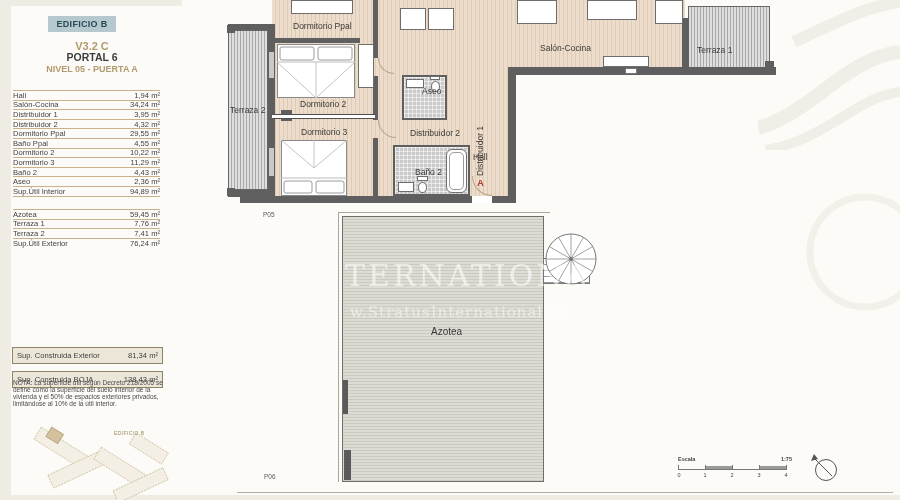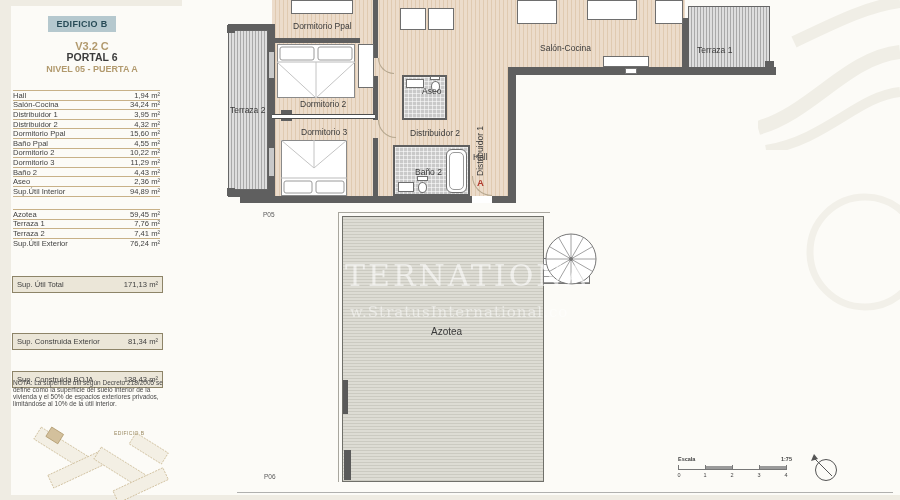--- a/index.html
+++ b/index.html
@@ -81,21 +81,21 @@
     <div class="trow">
         <span>Distribuidor 1</span>
         <span>3,95 m²</span>
       </div>
     <div class="trow">
         <span>Distribuidor 2</span>
         <span>4,32 m²</span>
       </div>
     <div class="trow">
         <span>Dormitorio Ppal</span>
-        <span>15,60 m²</span>
+        <span>29,55 m²</span>
       </div>
     <div class="trow">
         <span>Baño Ppal</span>
         <span>4,55 m²</span>
       </div>
     <div class="trow">
         <span>Dormitorio 2</span>
         <span>10,22 m²</span>
       </div>
     <div class="trow">
@@ -128,25 +128,21 @@
     <div class="trow">
         <span>Terraza 2</span>
         <span>7,41 m²</span>
       </div>
     <div class="trow">
         <span>Sup.Útil Exterior</span>
         <span>76,24 m²</span>
       </div>
   </div>
 
-  <div class="sbox" style="top:276px">
-      <span>Sup. Útil Total</span>
-      <span>171,13 m²</span>
-    </div>
-  <div class="sbox" style="top:333px">
+  <div class="sbox" style="top:347px">
       <span>Sup. Construida Exterior</span>
       <span>81,34 m²</span>
     </div>
   <div class="sbox" style="top:371px">
       <span>Sup. Construida BOJA</span>
       <span>138,43 m²</span>
     </div>
 
   <div class="nota">NOTA: La superficie útil según Decreto 218/2005 se define como la superficie del suelo interior de la vivienda y el 50% de espacios exteriores privados, limitándose al 10% de la útil interior.</div>
 

